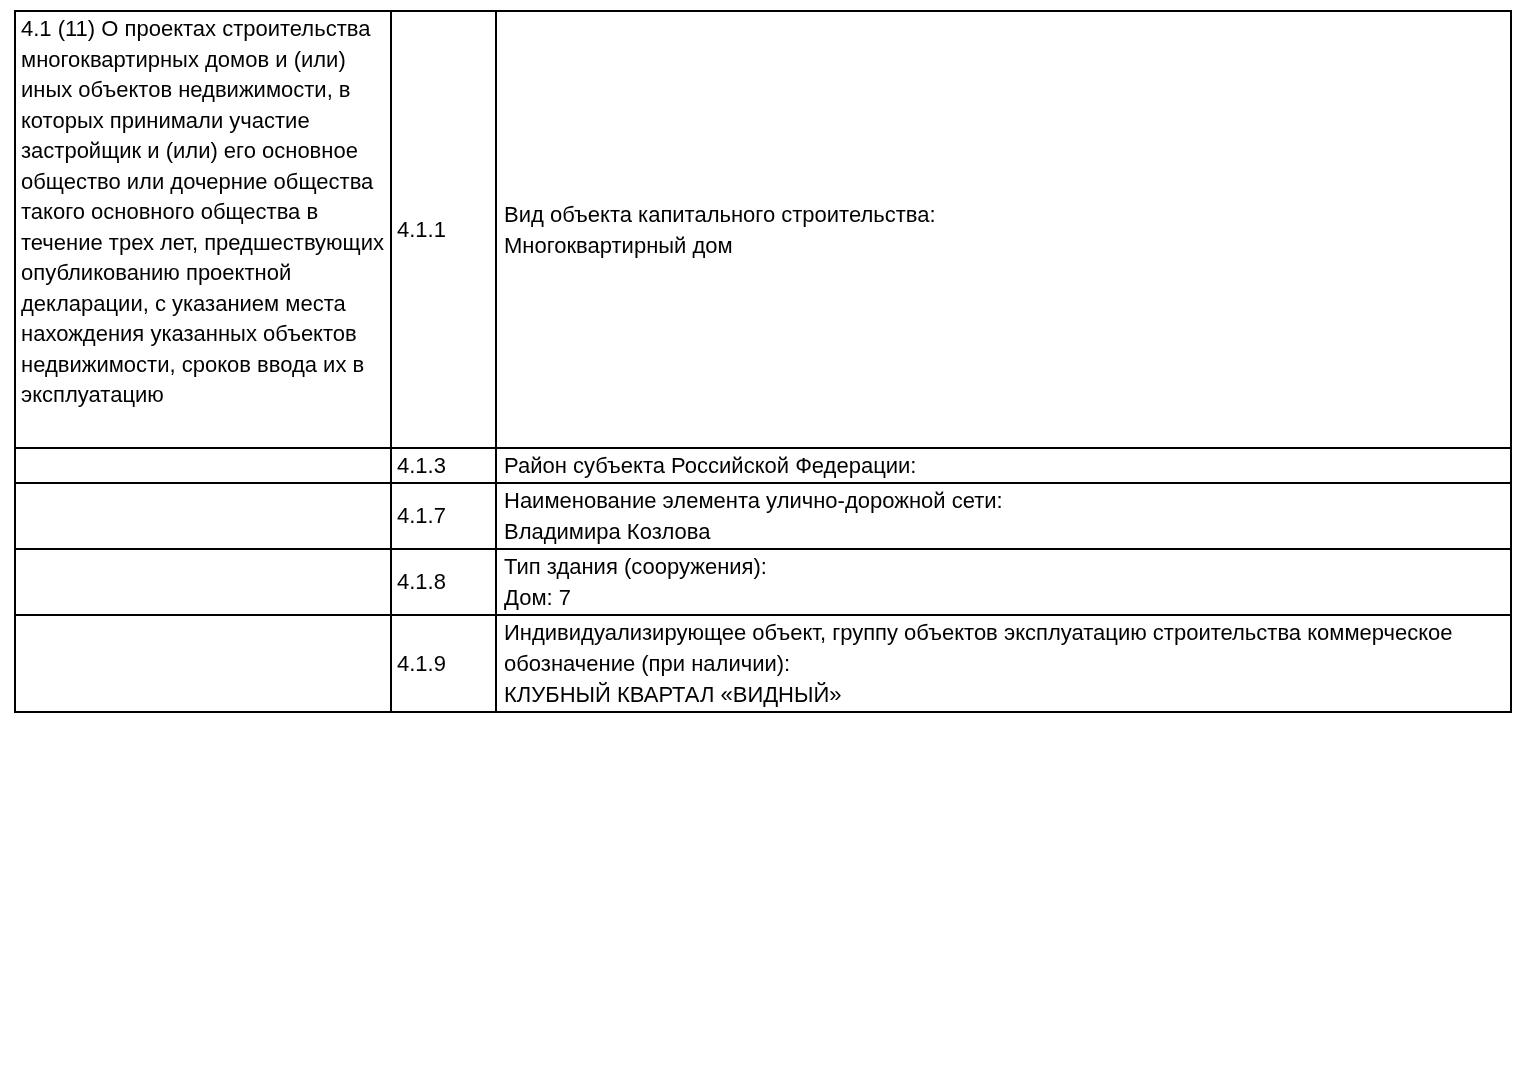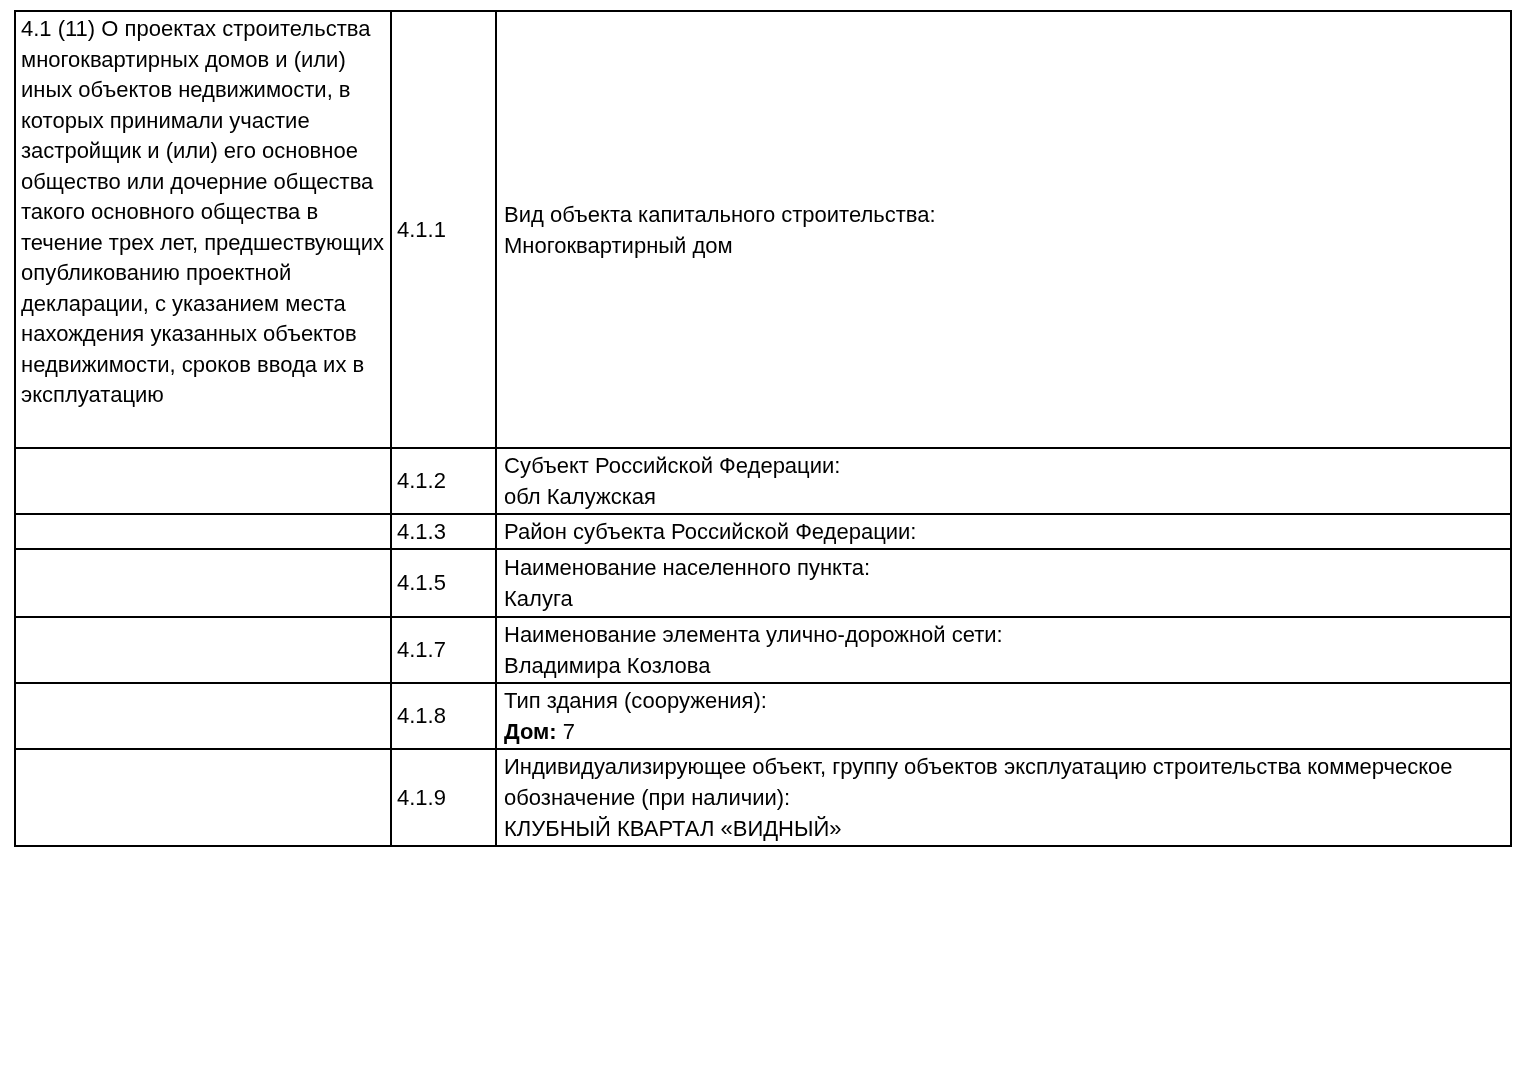--- a/index.html
+++ b/index.html
@@ -35,63 +35,47 @@
     padding: 0 12px 0 5px;
     line-height: 26px;
     vertical-align: middle;
   }
   td.content {
     padding: 1px 6px 1px 7px;
     line-height: 31px;
     vertical-align: middle;
   }
   .value { font-weight: bold; }
-  .value .pre { font-weight: bold; }
+  .value .pre { font-weight: normal; }
   .value .b { font-weight: normal; }
 </style>
 </head>
 <body>
 
 <table class="doc-table">
   <colgroup>
     <col style="width:376px">
     <col style="width:105px">
     <col style="width:1015px">
   </colgroup>
   <tbody>
     <tr style="height:437px">
       <td class="desc">4.1 (11) О проектах строительства многоквартирных домов и (или) иных объектов недвижимости, в которых принимали участие застройщик и (или) его основное общество или дочерние общества такого основного общества в течение трех лет, предшествующих опубликованию проектной декларации, с указанием места нахождения указанных объектов недвижимости, сроков ввода их в эксплуатацию</td>
       <td class="num">4.1.1</td>
       <td class="content">
         <div class="label">Вид объекта капитального строительства:</div>
         <div class="value"><span class="pre"></span><span class="b">Многоквартирный дом</span></div>
       </td>
     </tr>
-    <tr style="height:63px">
-      <td class="desc"></td>
-      <td class="num">4.1.2</td>
-      <td class="content">
-        <div class="label">Субъект Российской Федерации:</div>
-        <div class="value"><span class="pre"></span><span class="b">обл Калужская</span></div>
-      </td>
-    </tr>
     <tr style="height:30px">
       <td class="desc"></td>
       <td class="num">4.1.3</td>
       <td class="content">
         <div class="label">Район субъекта Российской Федерации:</div>
         <div class="value"><span class="pre"></span><span class="b"></span></div>
-      </td>
-    </tr>
-    <tr style="height:68px">
-      <td class="desc"></td>
-      <td class="num">4.1.5</td>
-      <td class="content">
-        <div class="label">Наименование населенного пункта:</div>
-        <div class="value"><span class="pre"></span><span class="b">Калуга</span></div>
       </td>
     </tr>
     <tr style="height:66px">
       <td class="desc"></td>
       <td class="num">4.1.7</td>
       <td class="content">
         <div class="label">Наименование элемента улично-дорожной сети:</div>
         <div class="value"><span class="pre"></span><span class="b">Владимира Козлова</span></div>
       </td>
     </tr>

